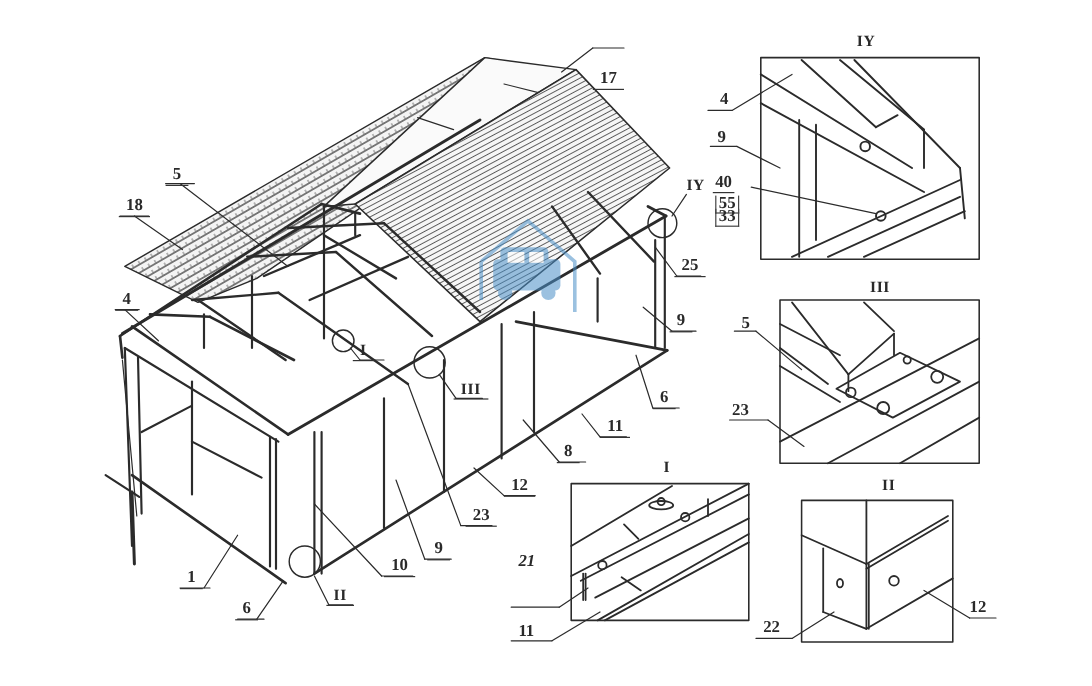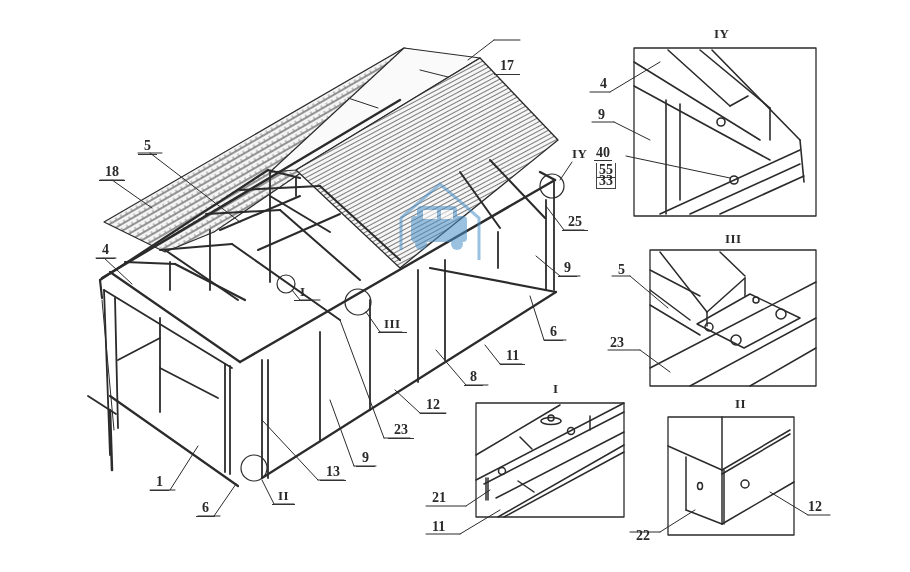--- a/index.html
+++ b/index.html
@@ -292,40 +292,40 @@
 <div class="lbl roman ul" style="left:378px; top:317px;">III</div>
 <div class="lbl roman" style="left:572px; top:147px;">IY</div>
 <div class="lbl ul" style="left:562px; top:215px;">25</div>
 <div class="lbl ul" style="left:558px; top:261px;">9</div>
 <div class="lbl ul" style="left:544px; top:325px;">6</div>
 <div class="lbl ul" style="left:500px; top:349px;">11</div>
 <div class="lbl ul" style="left:464px; top:370px;">8</div>
 <div class="lbl ul" style="left:420px; top:398px;">12</div>
 <div class="lbl ul" style="left:388px; top:423px;">23</div>
 <div class="lbl ul" style="left:356px; top:451px;">9</div>
-<div class="lbl ul" style="left:320px; top:465px;">13</div>
+<div class="lbl ul" style="left:320px; top:465px;">10</div>
 <div class="lbl ul" style="left:150px; top:475px;">1</div>
 <div class="lbl roman ul" style="left:272px; top:489px;">II</div>
 <div class="lbl ul" style="left:196px; top:501px;">6</div>
 
 
 <div class="lbl roman" style="left:714px; top:27px;">IY</div>
 <div class="lbl" style="left:600px; top:77px;">4</div>
 <div class="lbl" style="left:598px; top:108px;">9</div>
 <div class="lbl ul" style="left:594px; top:146px; padding:0 2px;">40</div>
 <div class="lbl boxed" style="left:596px; top:163px;">55</div>
 <div class="lbl boxed" style="left:596px; top:174px;">33</div>
 
 
 <div class="lbl roman" style="left:725px; top:232px;">III</div>
 <div class="lbl" style="left:618px; top:263px;">5</div>
 <div class="lbl" style="left:610px; top:336px;">23</div>
 
 
 <div class="lbl roman" style="left:553px; top:382px;">I</div>
-<div class="lbl" style="left:432px; top:491px;">21</div>
+<div class="lbl" style="left:432px; top:462px;font-style:italic;">21</div>
 <div class="lbl" style="left:432px; top:520px;">11</div>
 
 
 <div class="lbl roman" style="left:735px; top:397px;">II</div>
-<div class="lbl" style="left:636px; top:529px;">22</div>
+<div class="lbl" style="left:636px; top:517px;">22</div>
 <div class="lbl" style="left:808px; top:500px;">12</div>
 </div>
 
 </body></html>

